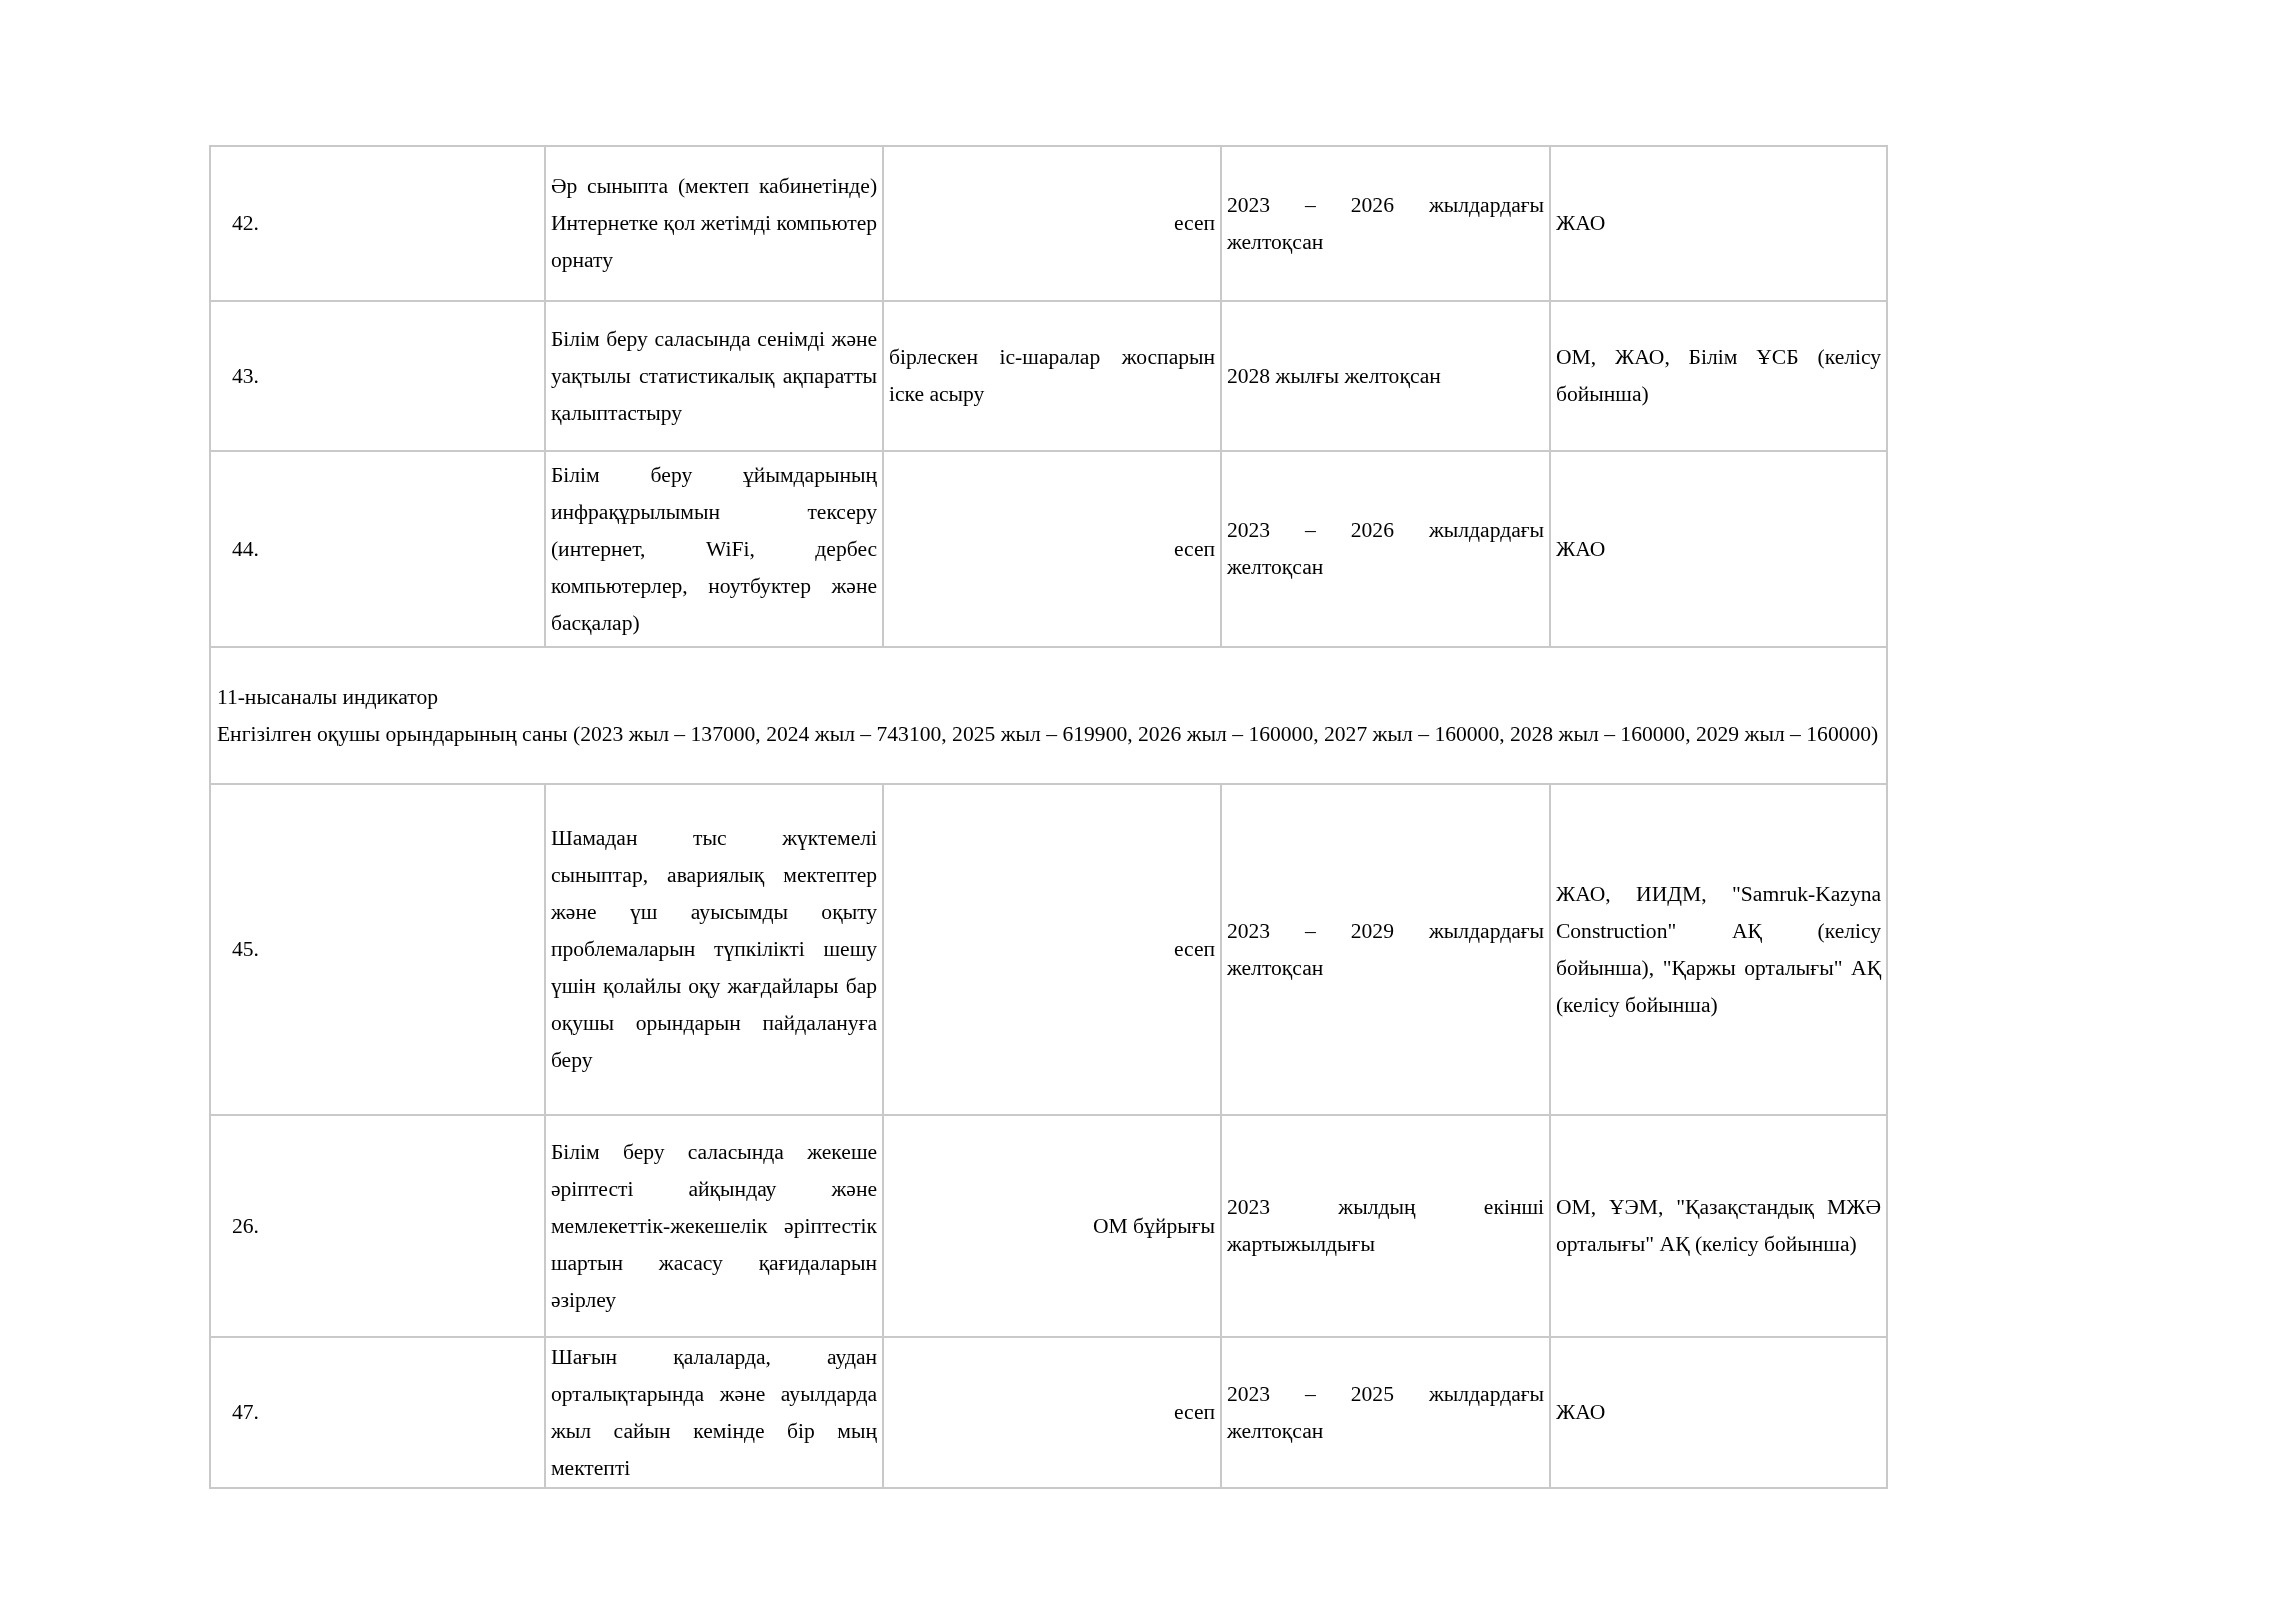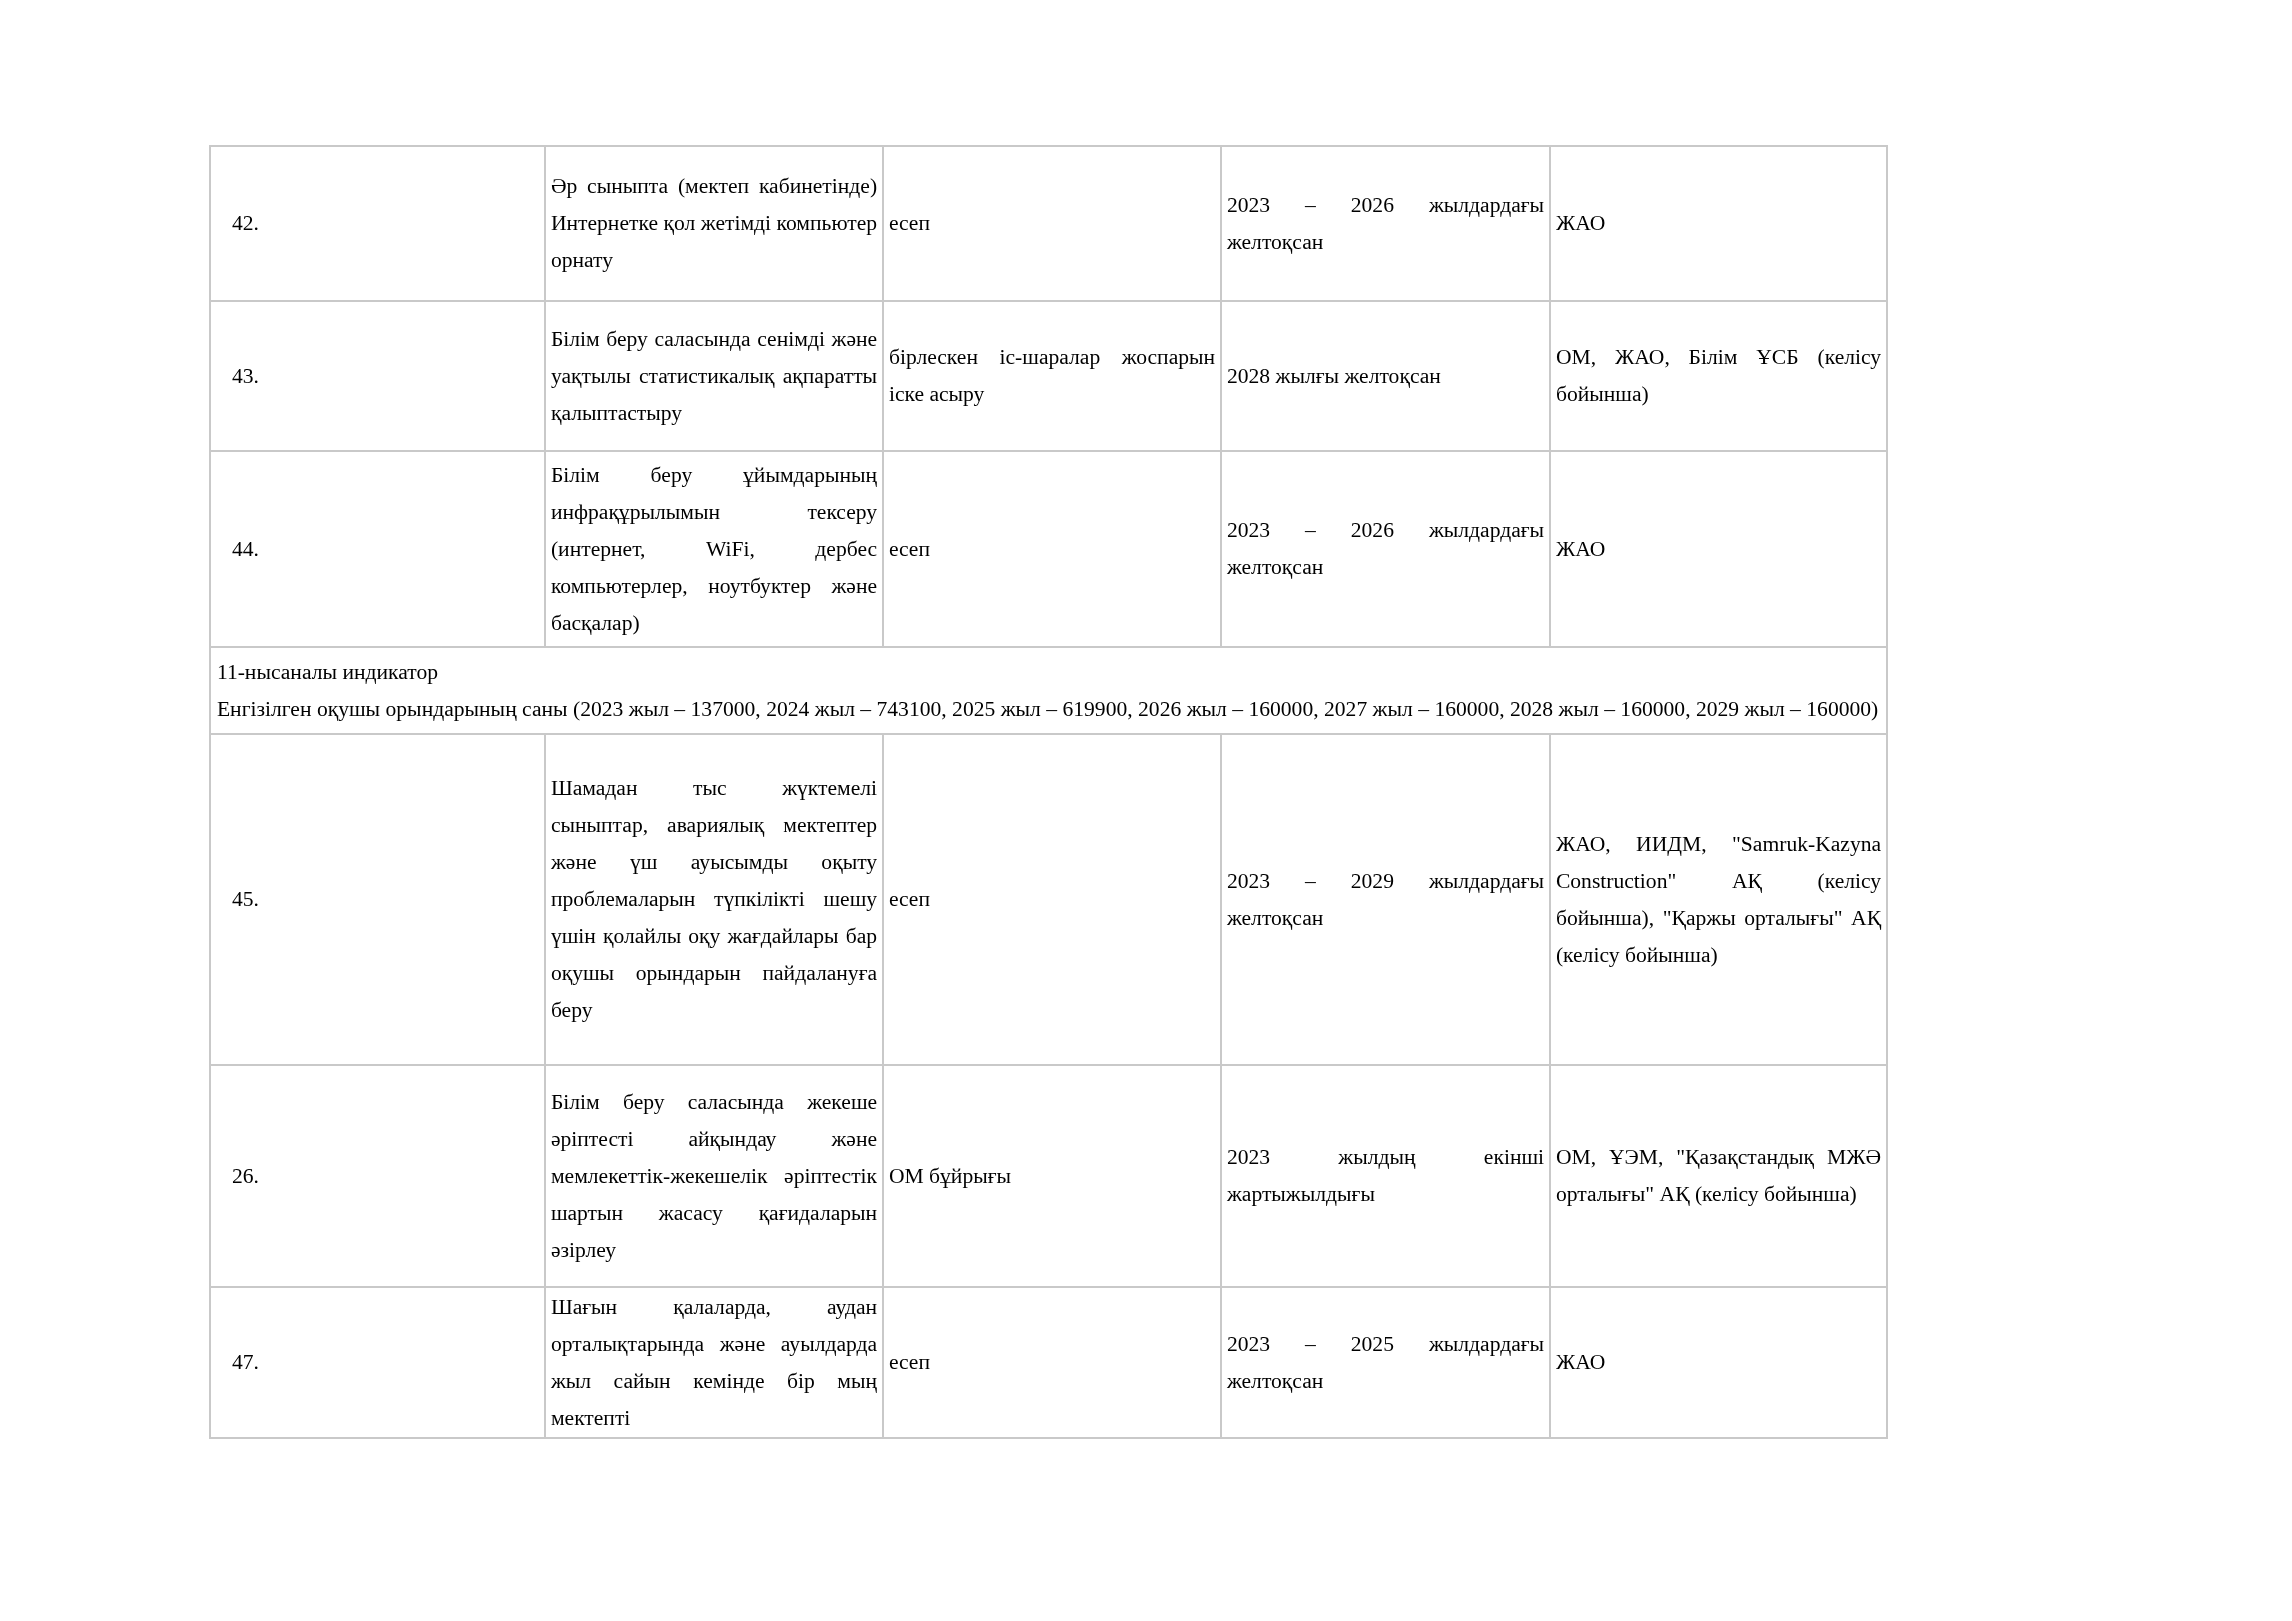--- a/index.html
+++ b/index.html
@@ -32,30 +32,30 @@
     padding: 0 4.9px;
     overflow: hidden;
     word-wrap: break-word;
   }
   td.num {
     text-align: left;
     padding-left: 21px;
     vertical-align: middle;
   }
   td.just { text-align: justify; }
-  td.left { text-align: left; margin-top: 32px; }
+  td.left { text-align: right; margin-top: 32px; }
   td.stretch-last {
     text-align: justify;
     text-align-last: justify;
     font-family: Liberation Serif, serif;
   }
   tr.r42 { height: 155px; }
   tr.r43 { height: 150px; }
   tr.r44 { height: 196px; }
-  tr.sec { height: 87px; }
+  tr.sec { height: 137px; }
   tr.r45 { height: 331px; }
   tr.r46 { height: 222px; }
   tr.r47 { height: 151px; }
   td.section-cell {
     vertical-align: middle;
     padding: 0 5.9px;
   }
   .section-title { text-align: left; }
   .section-text  { text-align: justify; }
 </style>

